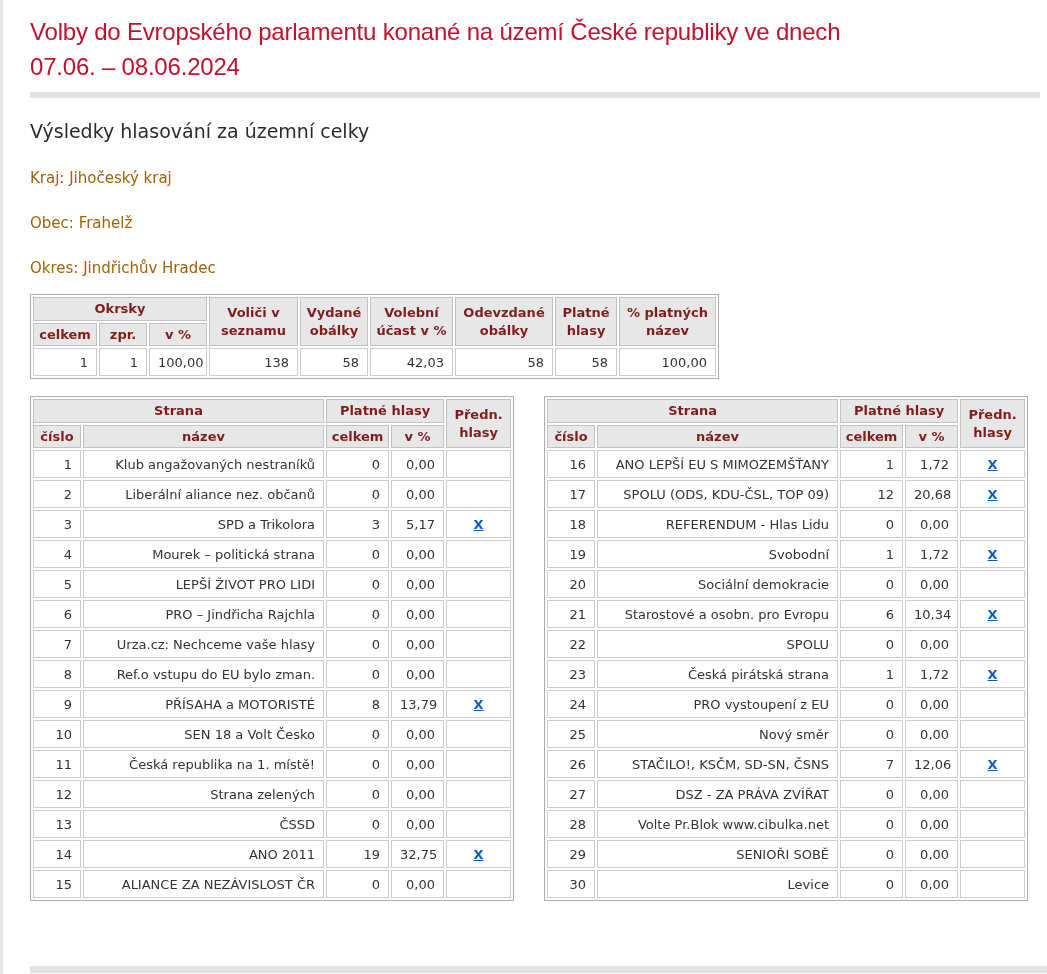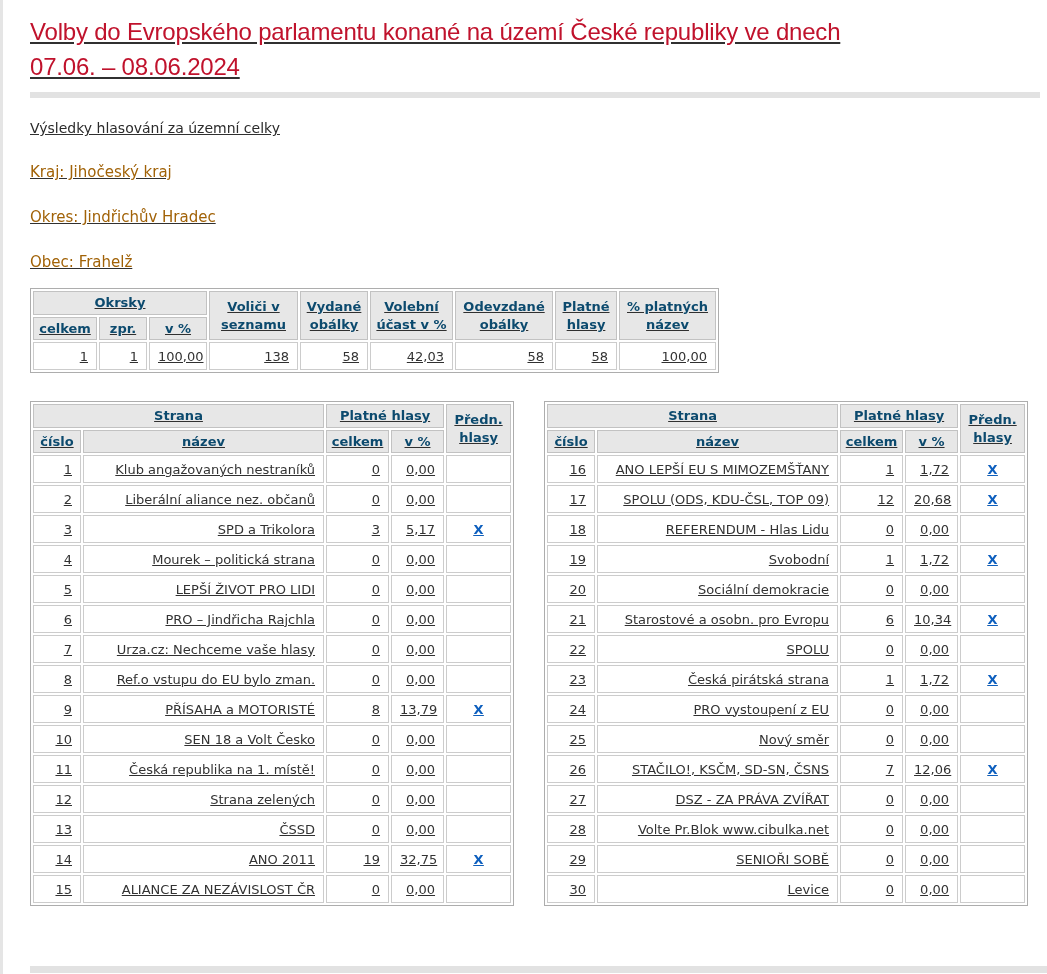--- a/index.html
+++ b/index.html
@@ -1,78 +1,78 @@
 <!DOCTYPE html>
 <html lang="cs"><head>
 <meta charset="utf-8">
 <style>
   * { box-sizing: border-box; margin: 0; padding: 0; }
   html, body { width: 1047px; height: 974px; overflow: hidden; background: #ffffff; }
   body { font-family: "DejaVu Sans", "Liberation Sans", sans-serif; color: #303030; position: relative; }
 
   .left-strip { position: absolute; left: 0; top: 0; width: 3px; height: 974px; background: #e5e5e5; }
 
-  .content { padding-left: 30px; padding-right: 7px; text-decoration: underline; }
+  .content { padding-left: 30px; padding-right: 7px; }
 
   h1.page-title {
     margin-top: 14px;
     font-family: "Liberation Sans", sans-serif;
     font-size: 24px;
     line-height: 35px;
     font-weight: 500;
     color: #c0122c;
     letter-spacing: -0.2px;
   }
   h1.page-title span { display: block; }
 
   .divider { margin-top: 8px; height: 6px; background: #e2e2e2; }
 
   h2.section-title {
     margin-top: 22px;
-    font-size: 14px;
+    font-size: 19px;
     font-weight: normal;
     color: #2b2b2b;
   }
 
   p.region-line { margin-top: 27px; font-size: 15px; color: #a16207; }
 
   
   table.vtable {
     border-collapse: separate;
     border-spacing: 2px;
     border: 1px solid #adadad;
     background: #ffffff;
     table-layout: fixed;
     font-size: 13px;
   }
   table.vtable th {
     background: #e7e7e7;
     border: 1px solid #c2c2c2;
     font-weight: bold;
     text-align: center;
-    color: #0c4a6e;
+    color: #7f1d1d;
     height: 18px;
     padding: 2px 4px;
     line-height: 1.35;
   }
   table.vtable td {
     background: #ffffff;
     border: 1px solid #cccccc;
     height: 28px;
     padding: 2px 8px;
     color: #333333;
   }
   table.vtable td.num { text-align: right; }
   table.vtable td.name { text-align: right; padding-left: 10px; }
   table.vtable td.pref { text-align: center; }
 
   .summary-table { width: 667px; margin-top: 17px; }
 
   .tables-row { margin-top: 17px; display: flex; gap: 30px; }
-  .party-table { width: 470px; margin-top: 11px; }
+  .party-table { width: 470px; }
 
   a.xlink {
     color: #0d5fbe;
     font-weight: bold;
     text-decoration: underline;
   }
 
   .bottom-strip { position: absolute; left: 30px; right: 0; bottom: 1px; height: 7px; background: #e2e2e2; }
 </style>
 </head>
@@ -85,22 +85,22 @@
   <h1 class="page-title">
     <span>Volby do Evropského parlamentu konané na území České republiky ve dnech</span>
     <span>07.06. – 08.06.2024</span>
   </h1>
 
   <div class="divider"></div>
 
   <h2 class="section-title">Výsledky hlasování za územní celky</h2>
 
   <p class="region-line">Kraj: Jihočeský kraj</p>
+  <p class="region-line">Obec: Frahelž</p>
   <p class="region-line">Okres: Jindřichův Hradec</p>
-  <p class="region-line">Obec: Frahelž</p>
 
   <table class="vtable summary-table">
     <colgroup>
       <col style="width:64px">
         <col style="width:48px">
         <col style="width:58px">
       <col style="width:89px">
         <col style="width:68px">
         <col style="width:83px">
       <col style="width:98px">

